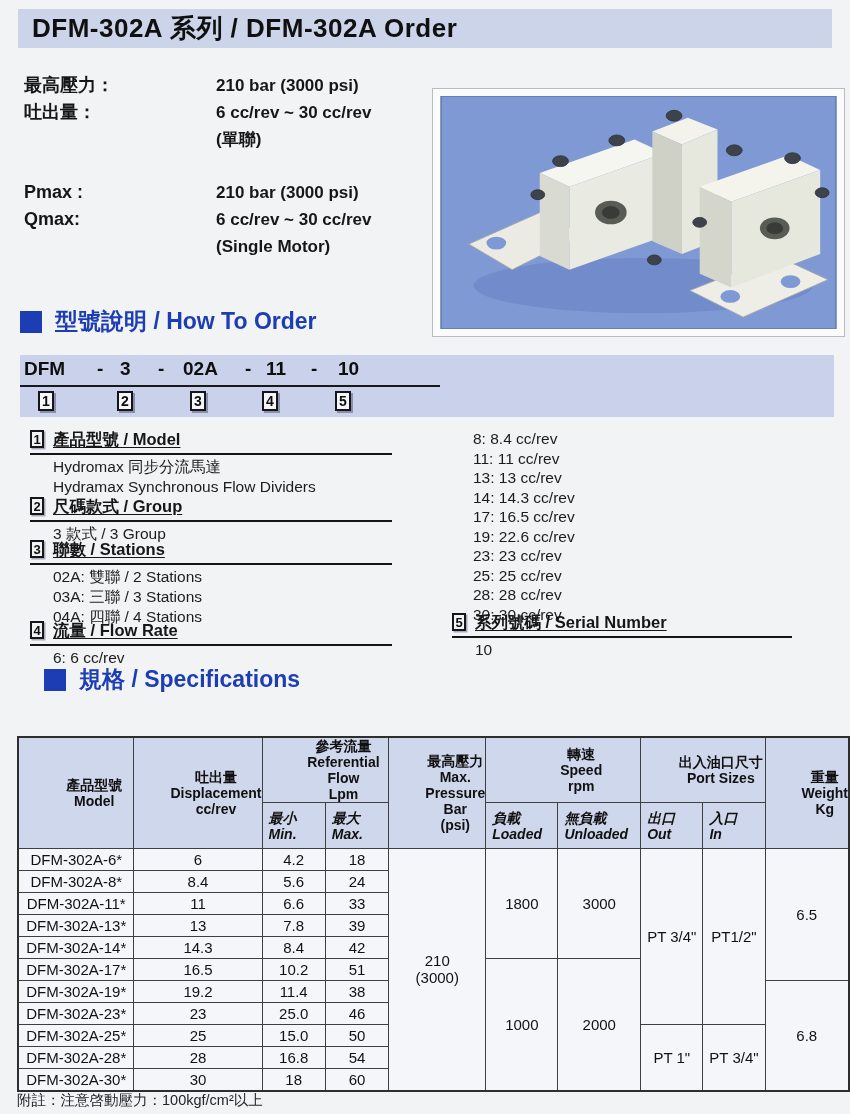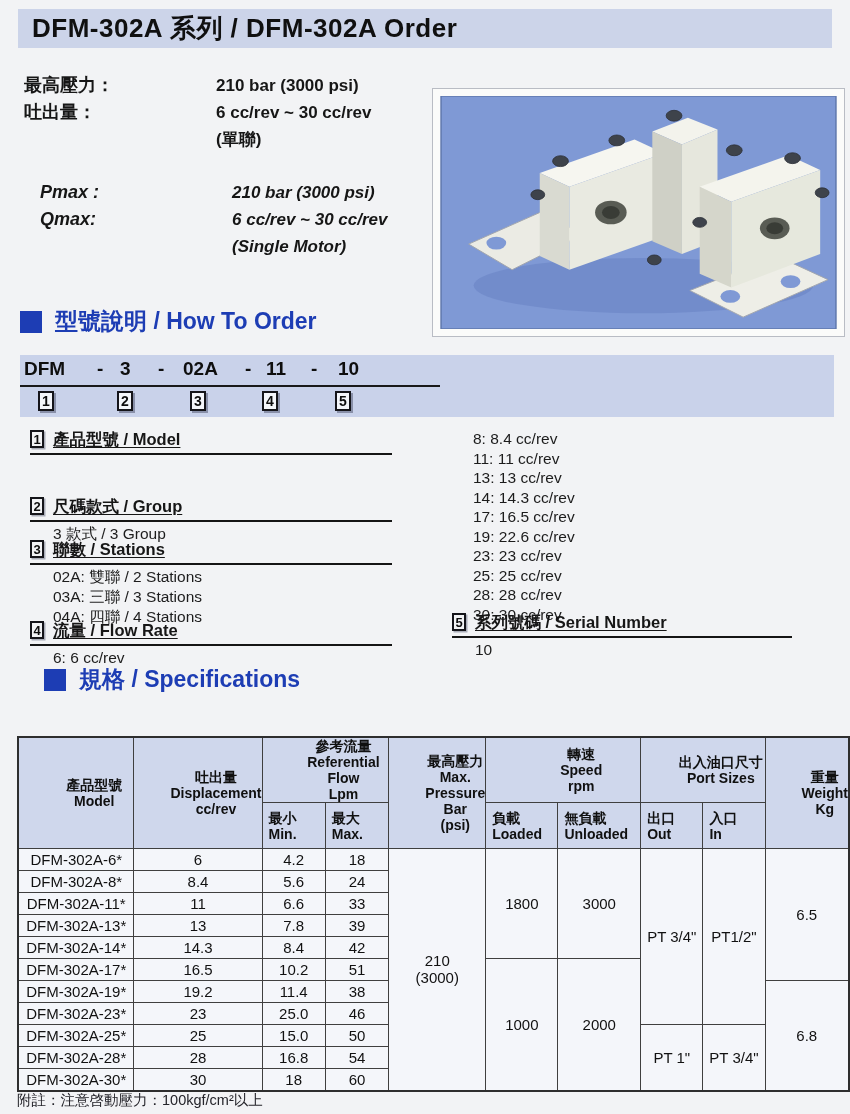--- a/index.html
+++ b/index.html
@@ -15,21 +15,21 @@
   
   .title-bar {
     position:absolute; left:18px; top:9px; width:814px; height:39px;
     background:#ccd4e9; display:flex; align-items:center; padding-left:14px;
     font-size:26px; font-weight:bold; letter-spacing:.5px; color:#101010;
   }
 
   
   .specs-grid { position:absolute; display:grid; grid-template-columns:192px auto; }
   .specs-g1 { left:24px; top:72px; }
-  .specs-g2 { left:40px; top:179px;font-style:italic; }
+  .specs-g2 { left:24px; top:179px; }
   .spec-label { font-size:18px; font-weight:bold; line-height:27px; }
   .spec-value { font-size:17px; font-weight:bold; line-height:27px; }
 
   
   .photo-frame {
     position:absolute; left:432px; top:88px; width:413px; height:249px;
     background:#fbfbfa; border:1px solid #b9bcc4; padding:7px;
   }
   .photo-frame svg { width:100%; height:100%; display:block; }
 
@@ -92,21 +92,21 @@
     border-collapse:collapse; table-layout:fixed;
     border:2px solid #2e2e2e;
   }
   .spec-table th, .spec-table td {
     border:1px solid #3f3f3f; overflow:hidden;
   }
   .spec-table th {
     background:#cfd7ec; font-weight:bold; font-size:14px; line-height:16px;
     text-align:center; vertical-align:middle; color:#101010;padding-left:36px;
   }
-  .spec-table th.sub { text-align:left; padding-left:6px; height:46px; }
+  .spec-table th.sub { text-align:left; padding-left:6px; height:46px;font-style:italic; }
   .spec-table tr.hrow1 th { height:64px; }
   .spec-table td {
     background:#f4f6fa; font-size:15px; text-align:center; vertical-align:middle;
     height:22px; line-height:17px; color:#111;
   }
   .table-note {
     position:absolute; left:17px; top:1091px; font-size:14.5px; color:#24242a;
   }
 </style>
 </head>
@@ -184,20 +184,24 @@
   <div class="code-band">
     <span class="code-underline"></span>
     <span id="code-segments"><span class="code-seg" style="left: 4px;">DFM</span><span class="code-seg" style="left: 77px;">-</span><span class="code-seg" style="left: 100px;">3</span><span class="code-seg" style="left: 138px;">-</span><span class="code-seg" style="left: 163px;">02A</span><span class="code-seg" style="left: 225px;">-</span><span class="code-seg" style="left: 246px;">11</span><span class="code-seg" style="left: 291px;">-</span><span class="code-seg" style="left: 318px;">10</span></span>
     <span id="code-markers"><span class="marker-box" style="left: 18px;">1</span><span class="marker-box" style="left: 97px;">2</span><span class="marker-box" style="left: 170px;">3</span><span class="marker-box" style="left: 242px;">4</span><span class="marker-box" style="left: 315px;">5</span></span>
   </div>
 
   <div class="order-item item-1">
     <div class="oi-head">
       <span class="item-num oi-num">1</span>
       <span class="oi-title">產品型號 / Model</span>
+    </div>
+    <div class="oi-lines">
+      <div>Hydromax 同步分流馬達</div>
+      <div>Hydramax Synchronous Flow Dividers</div>
     </div>
   </div>
 
   <div class="order-item item-2">
     <div class="oi-head">
       <span class="item-num oi-num">2</span>
       <span class="oi-title">尺碼款式 / Group</span>
     </div>
     <div class="oi-lines">
       <div>3 款式 / 3 Group</div>

